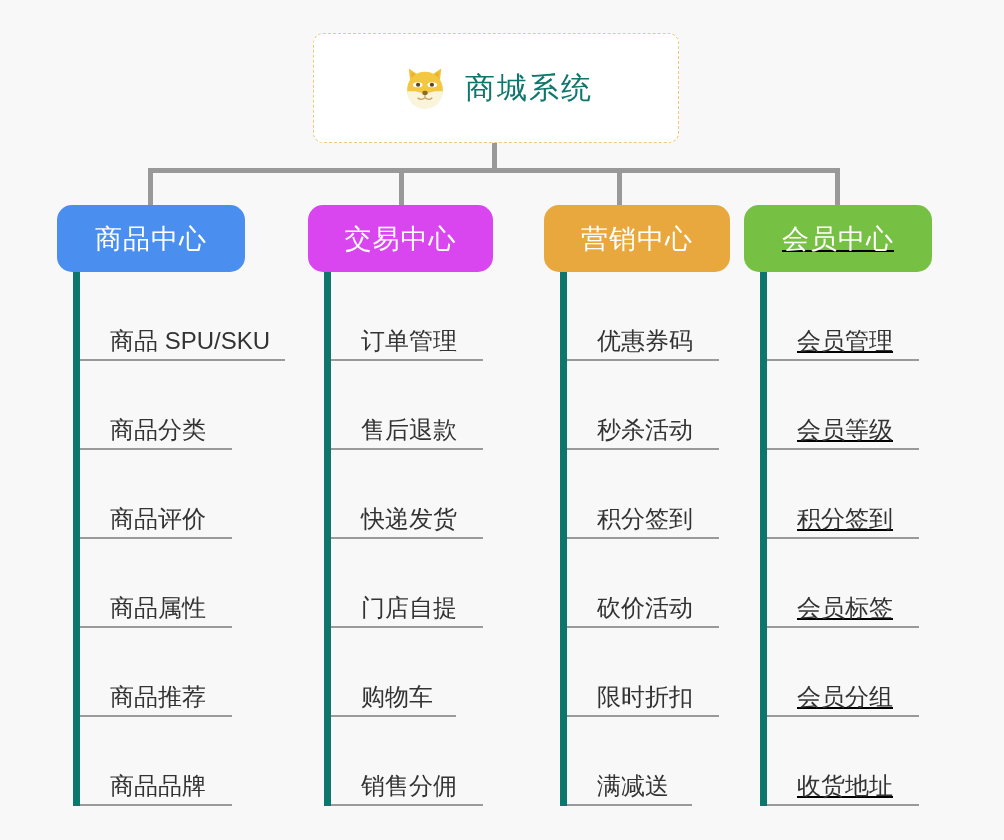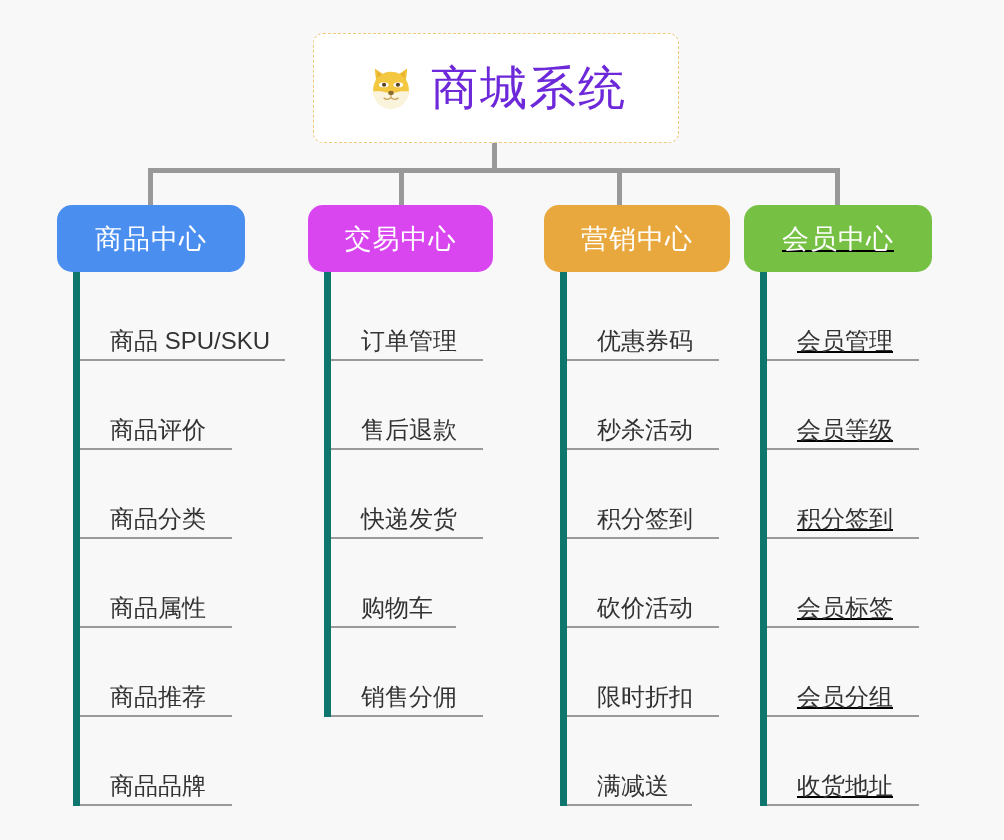--- a/index.html
+++ b/index.html
@@ -40,22 +40,22 @@
   }
   .root-emoji {
     font-size: 44px;
     line-height: 1;
     display: block;
     width: 52px;
     height: 52px;
     position: relative;
   }
   .root-title {
-    font-size: 47px;
-    color: #6d28d9;
+    font-size: 30px;
+    color: #0f766e;
     letter-spacing: 2px;
     white-space: nowrap;
   }
 
   
   .conn {
     position: absolute;
     background: #999999;
   }
   .conn-v-root {
@@ -174,24 +174,24 @@
 
   <div class="column col-0">
       <div class="cat-box" style="background: rgb(74, 142, 240);">
         <span>商品中心</span>
       </div>
       <div class="sub-list">
         <div class="sub-item w-long">
           <span>商品 SPU/SKU</span>
         </div>
         <div class="sub-item w-med">
+          <span>商品分类</span>
+        </div>
+        <div class="sub-item w-med">
           <span>商品评价</span>
-        </div>
-        <div class="sub-item w-med">
-          <span>商品分类</span>
         </div>
         <div class="sub-item w-med">
           <span>商品属性</span>
         </div>
         <div class="sub-item w-med">
           <span>商品推荐</span>
         </div>
         <div class="sub-item w-med">
           <span>商品品牌</span>
         </div>
@@ -204,20 +204,23 @@
       <div class="sub-list">
         <div class="sub-item w-med">
           <span>订单管理</span>
         </div>
         <div class="sub-item w-med">
           <span>售后退款</span>
         </div>
         <div class="sub-item w-med">
           <span>快递发货</span>
         </div>
+        <div class="sub-item w-med">
+          <span>门店自提</span>
+        </div>
         <div class="sub-item w-short">
           <span>购物车</span>
         </div>
         <div class="sub-item w-med">
           <span>销售分佣</span>
         </div>
       </div>
     </div>
   <div class="column col-2">
       <div class="cat-box" style="background: rgb(232, 168, 61);">

